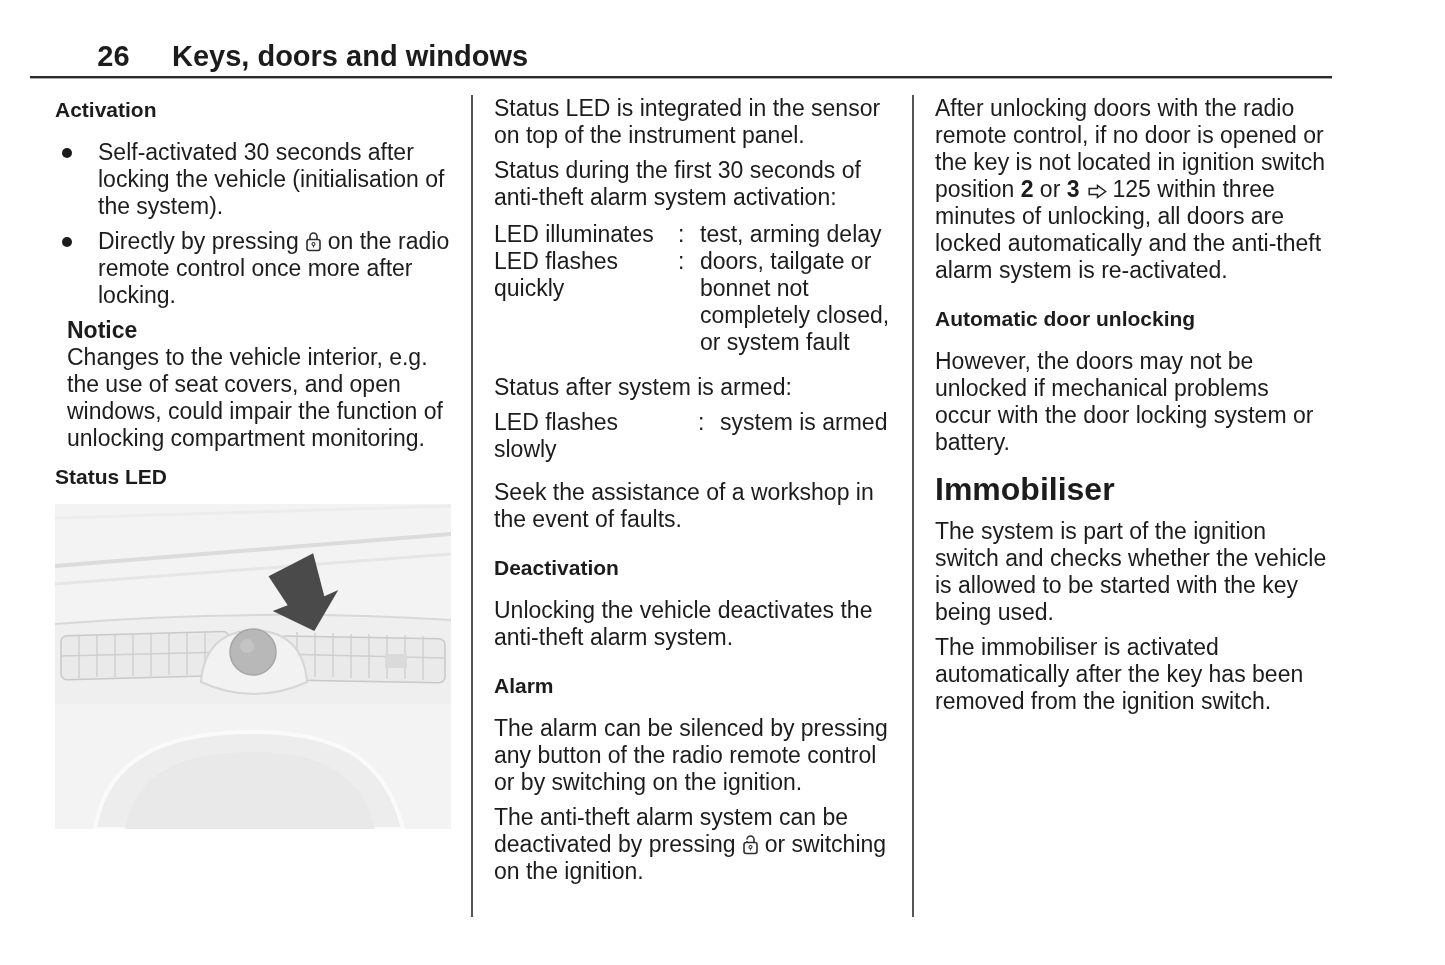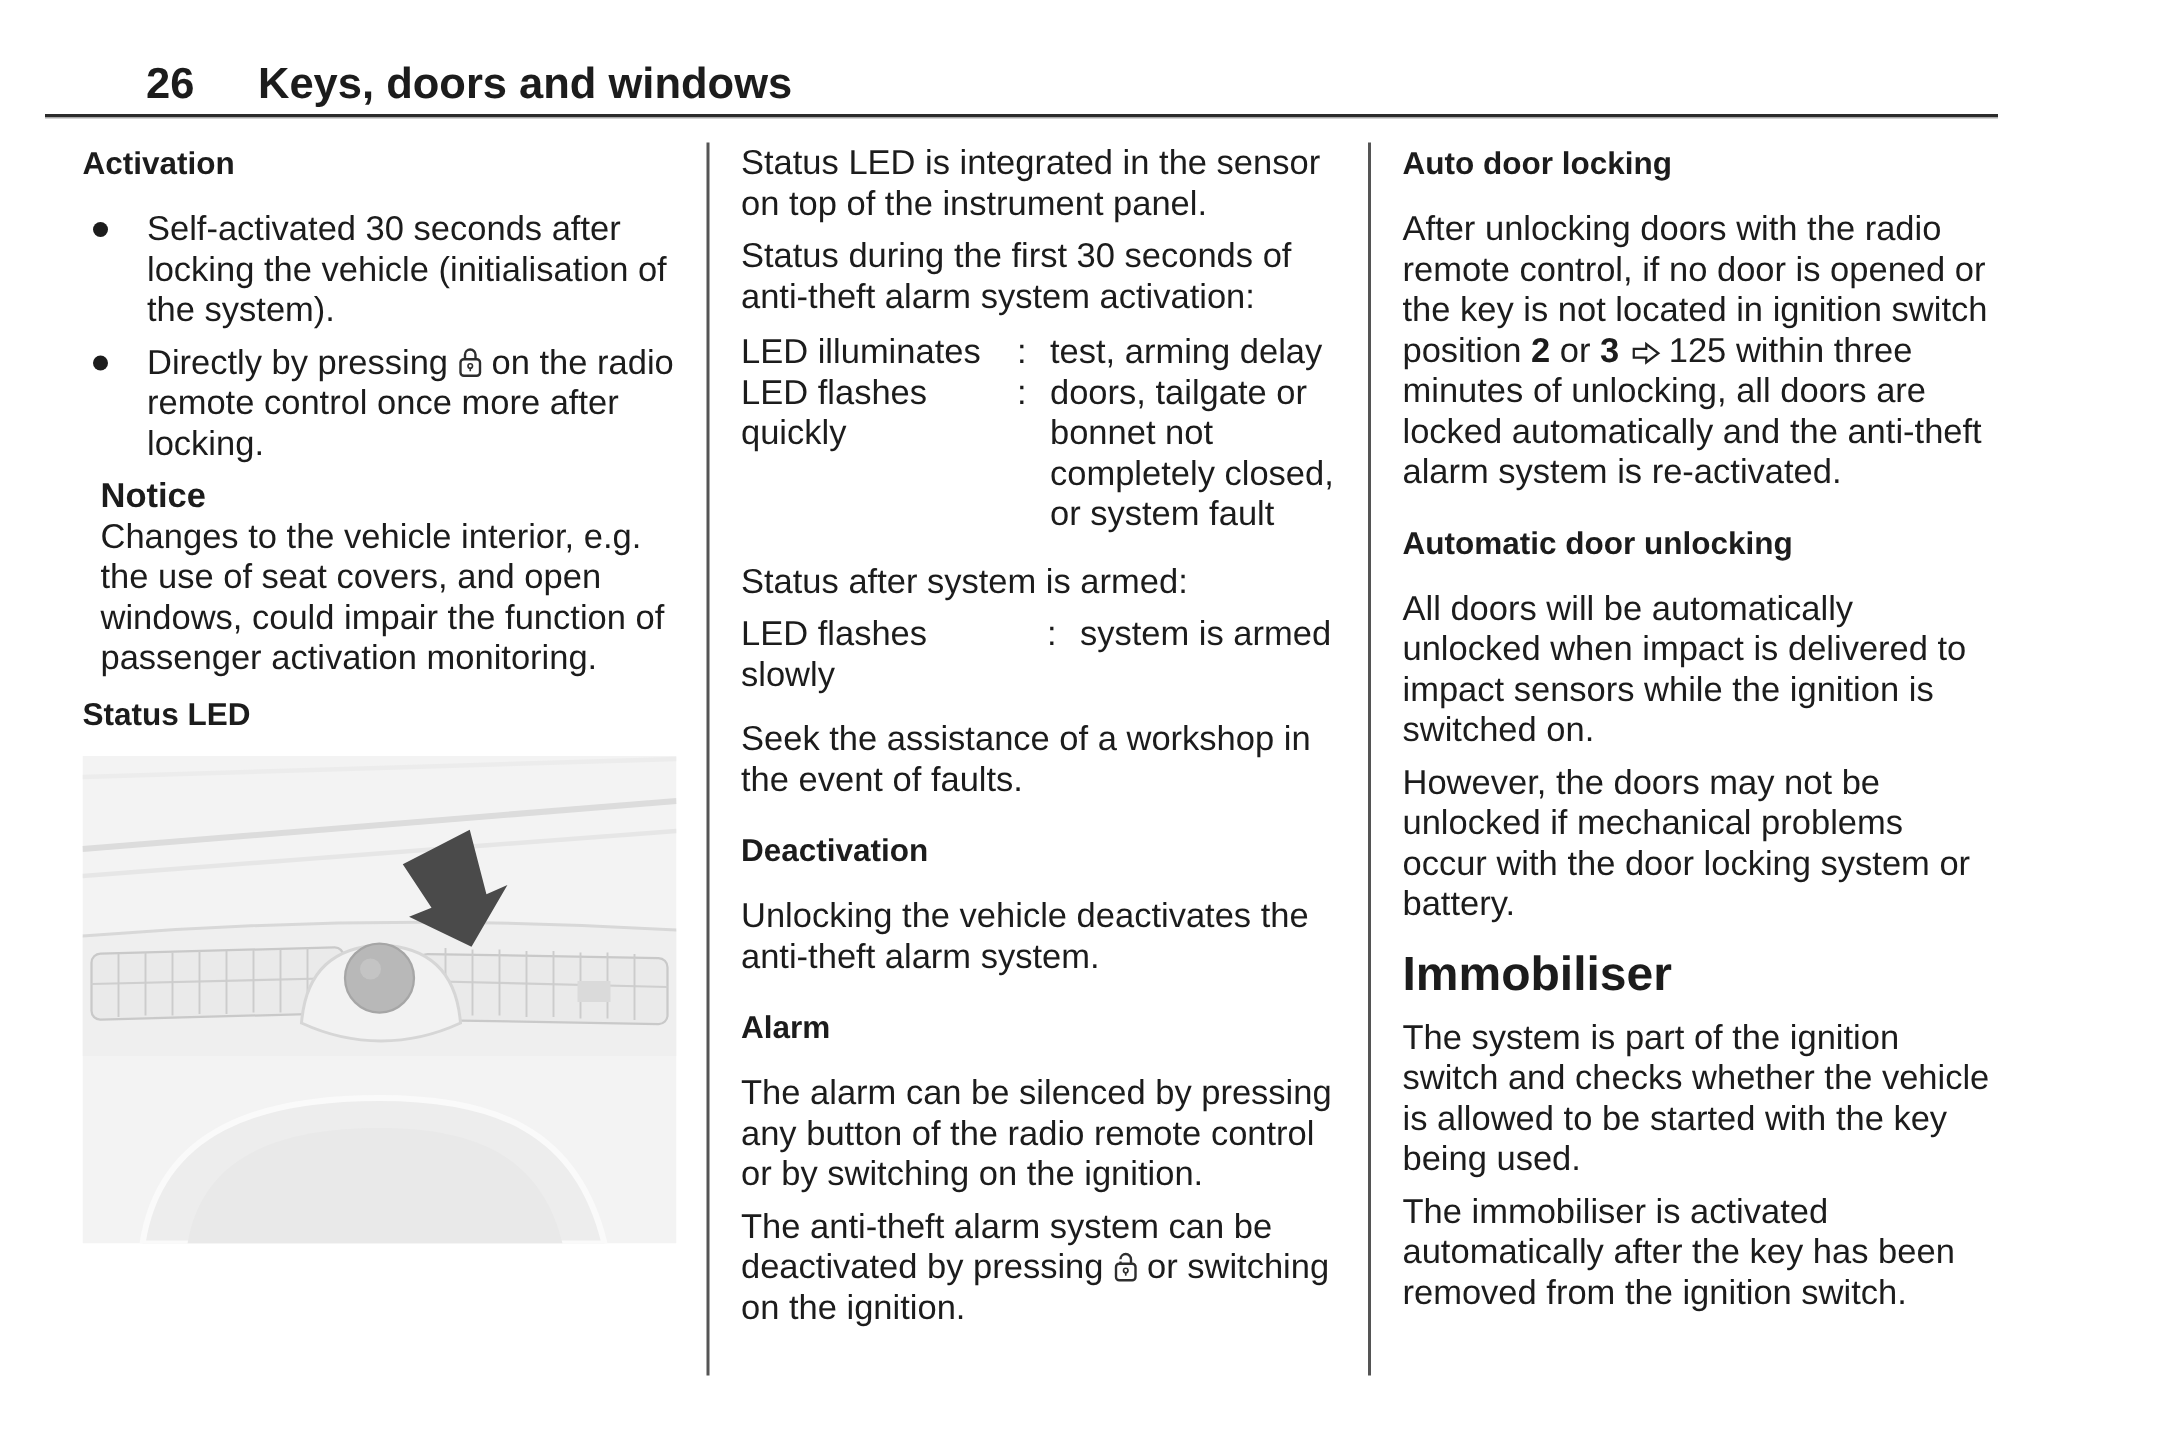--- a/index.html
+++ b/index.html
@@ -86,21 +86,21 @@
               <path d="M5 10 V6.5 a3.5 3.5 0 0 1 7 0 V10" fill="none" stroke="#2e2e2e" stroke-width="1.6"></path>
               <rect x="2" y="9.5" width="13" height="11" rx="2.2" fill="#ffffff" stroke="#2e2e2e" stroke-width="1.6"></rect>
               <circle cx="8.5" cy="14" r="1.5" fill="none" stroke="#2e2e2e" stroke-width="1.1"></circle>
               <line x1="8.5" y1="15.2" x2="8.5" y2="17.5" stroke="#2e2e2e" stroke-width="1.1"></line>
             </svg></span><span>on the radio remote control once more after locking.</span>
       </div>
     </div>
 
     <div class="notice-block">
       <div class="notice-h">Notice</div>
-      <div>Changes to the vehicle interior, e.g. the use of seat covers, and open windows, could impair the function of passenger activation monitoring.</div>
+      <div>Changes to the vehicle interior, e.g. the use of seat covers, and open windows, could impair the function of unlocking compartment monitoring.</div>
     </div>
 
     <div class="h2" style="margin-bottom:0;">Status LED</div>
 
     <div class="photo-frame">
       <svg width="396" height="325" viewBox="0 0 396 325">
         <rect x="0" y="0" width="396" height="325" fill="#f3f3f3"></rect>
 
         <path d="M0,62 L396,30" stroke="#dcdcdc" stroke-width="4" fill="none"></path>
         <path d="M0,80 L396,50" stroke="#e6e6e6" stroke-width="3" fill="none"></path>
@@ -190,27 +190,25 @@
     <p class="para-tight">The alarm can be silenced by pressing any button of the radio remote control or by switching on the ignition.</p>
     <p class="para"><span>The anti-theft alarm system can be deactivated by pressing</span><span class="inline-icon"><svg width="17" height="22" viewBox="0 0 17 22">
             <path d="M5 9.5 V8 M5 6.5 a3.5 3.5 0 0 1 7 0 V10" fill="none" stroke="#2e2e2e" stroke-width="1.6"></path>
             <rect x="2" y="9.5" width="13" height="11" rx="2.2" fill="#ffffff" stroke="#2e2e2e" stroke-width="1.6"></rect>
             <circle cx="8.5" cy="14" r="1.5" fill="none" stroke="#2e2e2e" stroke-width="1.1"></circle>
             <line x1="8.5" y1="15.2" x2="8.5" y2="17.5" stroke="#2e2e2e" stroke-width="1.1"></line>
           </svg></span><span>or switching on the ignition.</span></p>
   </div>
 
   <div class="col col3">
-    <div class="h2">Auto door locking</div>
     <p class="para" style="margin-bottom:10px;"><span>After unlocking doors with the radio remote control, if no door is opened or the key is not located in ignition switch position </span><span class="bold">2</span><span> or </span><span class="bold">3</span><span class="inline-icon" style="margin:0 5px 0 7px;"><svg width="21" height="17" viewBox="0 0 21 17">
             <path d="M2.2,5.6 h8.3 V2.4 L18.6,8.5 10.5,14.6 V11.4 H2.2 Z" fill="#ffffff" stroke="#222222" stroke-width="1.5" stroke-linejoin="miter"></path>
           </svg></span><span>125</span><span> within three minutes of unlocking, all doors are locked automatically and the anti-theft alarm system is re-activated.</span></p>
 
     <div class="h2 h2-gap">Automatic door unlocking</div>
-    <p class="para-tight">All doors will be automatically unlocked when impact is delivered to impact sensors while the ignition is switched on.</p>
     <p class="para" style="margin-bottom:14px;">However, the doors may not be unlocked if mechanical problems occur with the door locking system or battery.</p>
 
     <div class="h1">Immobiliser</div>
     <p class="para-tight">The system is part of the ignition switch and checks whether the vehicle is allowed to be started with the key being used.</p>
     <p class="para">The immobiliser is activated automatically after the key has been removed from the ignition switch.</p>
   </div>
 
 </div>
 
 </body></html>

